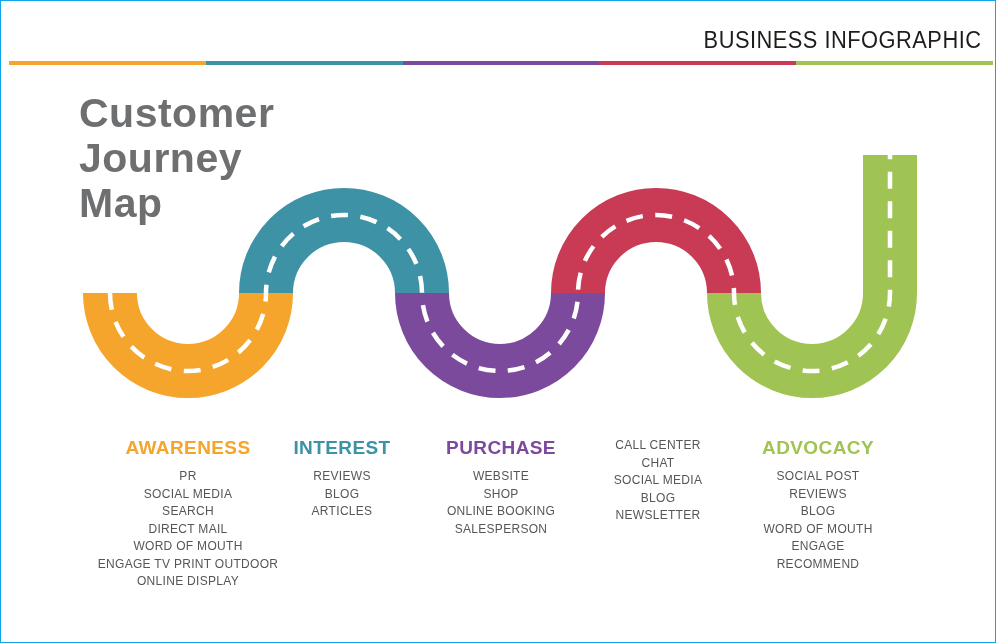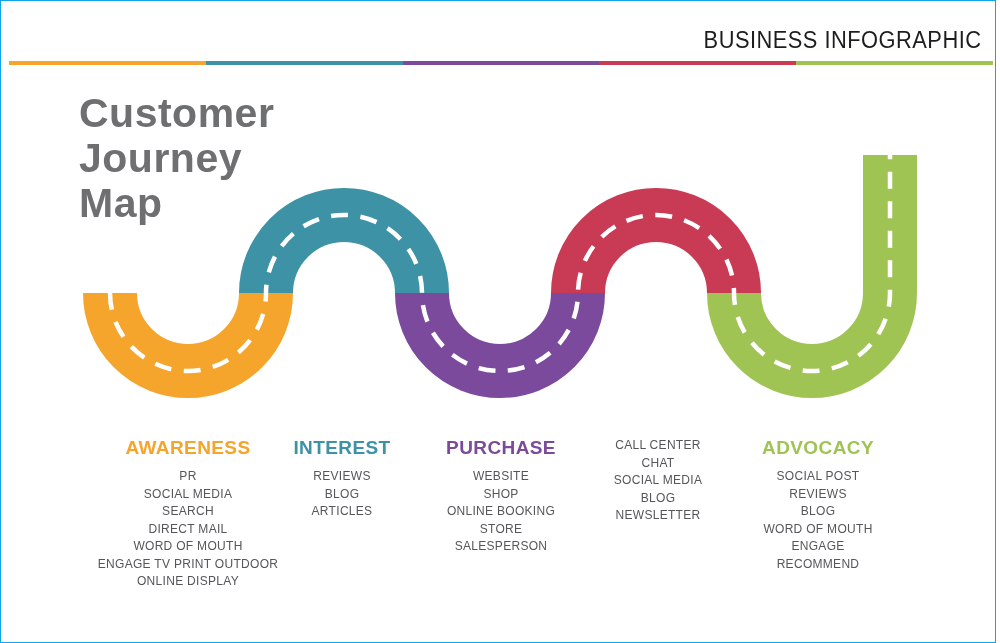--- a/index.html
+++ b/index.html
@@ -143,21 +143,20 @@
         <li>ARTICLES</li>
       </ul>
   </div>
 
   <div class="stage stage-purchase">
     <div class="stage-name" style="color: rgb(124, 74, 157);">PURCHASE</div>
     <ul class="stage-items">
         <li>WEBSITE</li>
         <li>SHOP</li>
         <li>ONLINE BOOKING</li>
-        <li>STORE</li>
         <li>SALESPERSON</li>
       </ul>
   </div>
 
   <div class="stage stage-retention">
     <ul class="stage-items">
         <li>CALL CENTER</li>
         <li>CHAT</li>
         <li>SOCIAL MEDIA</li>
         <li>BLOG</li>

